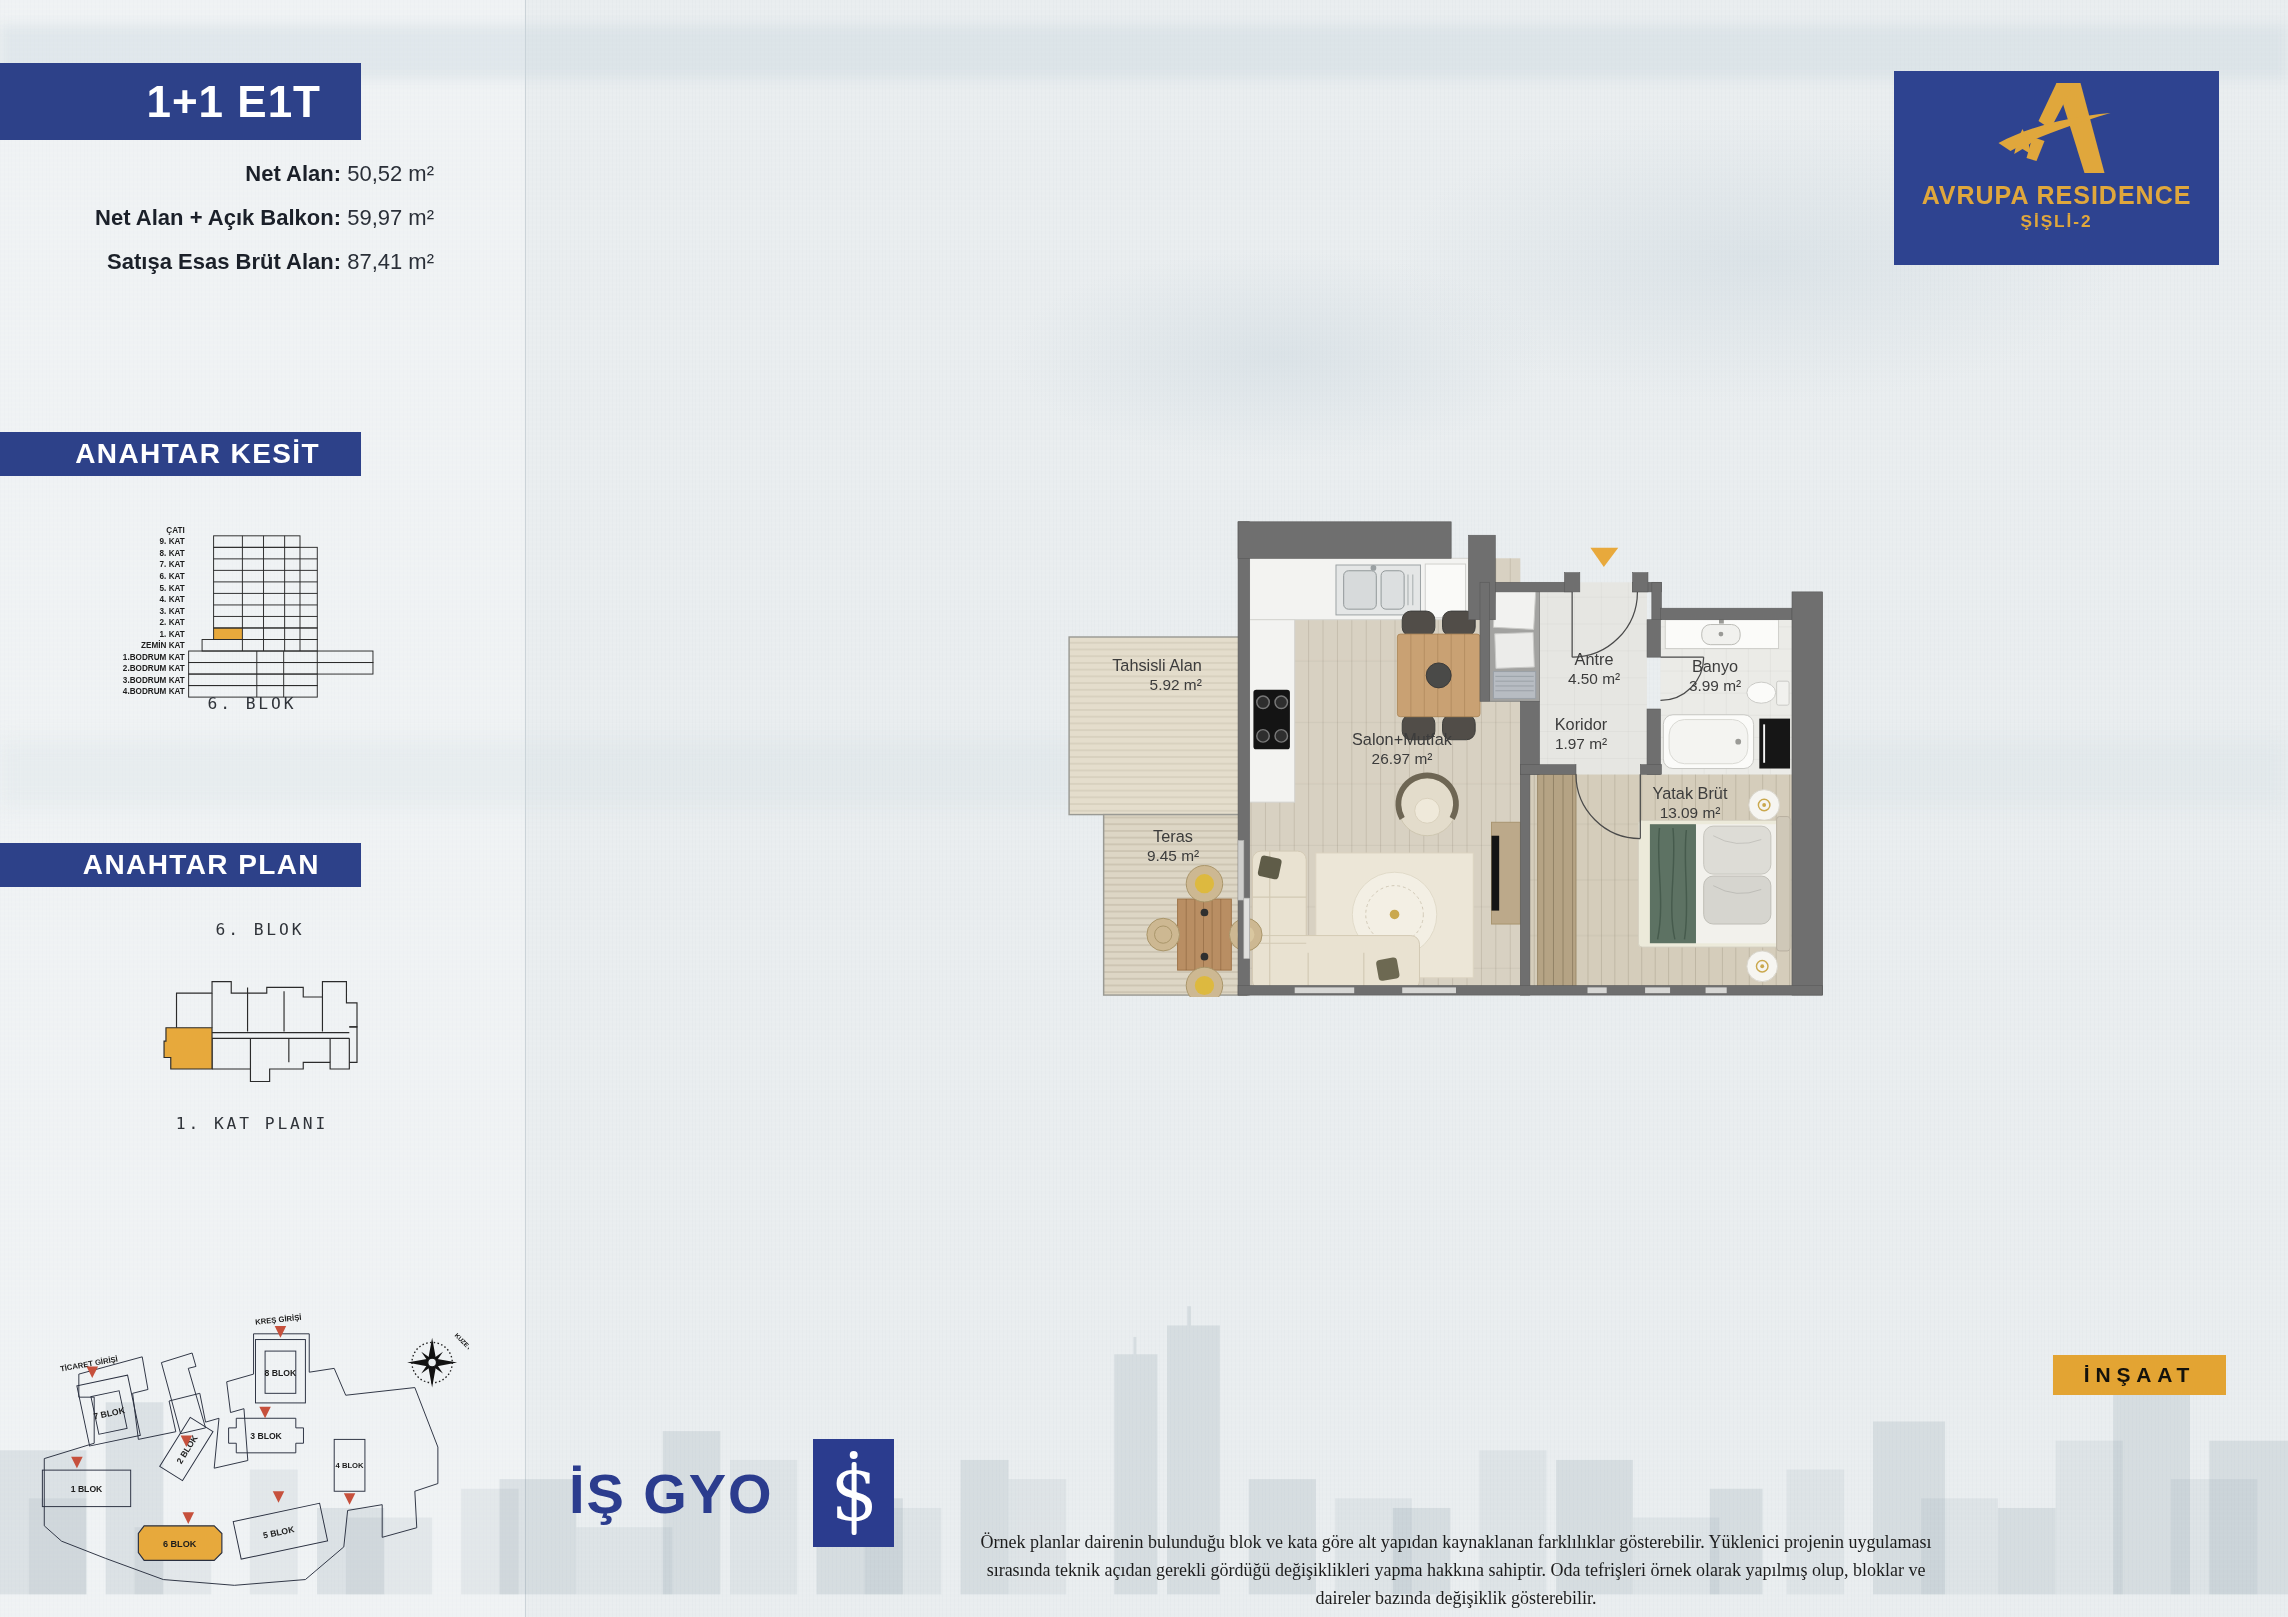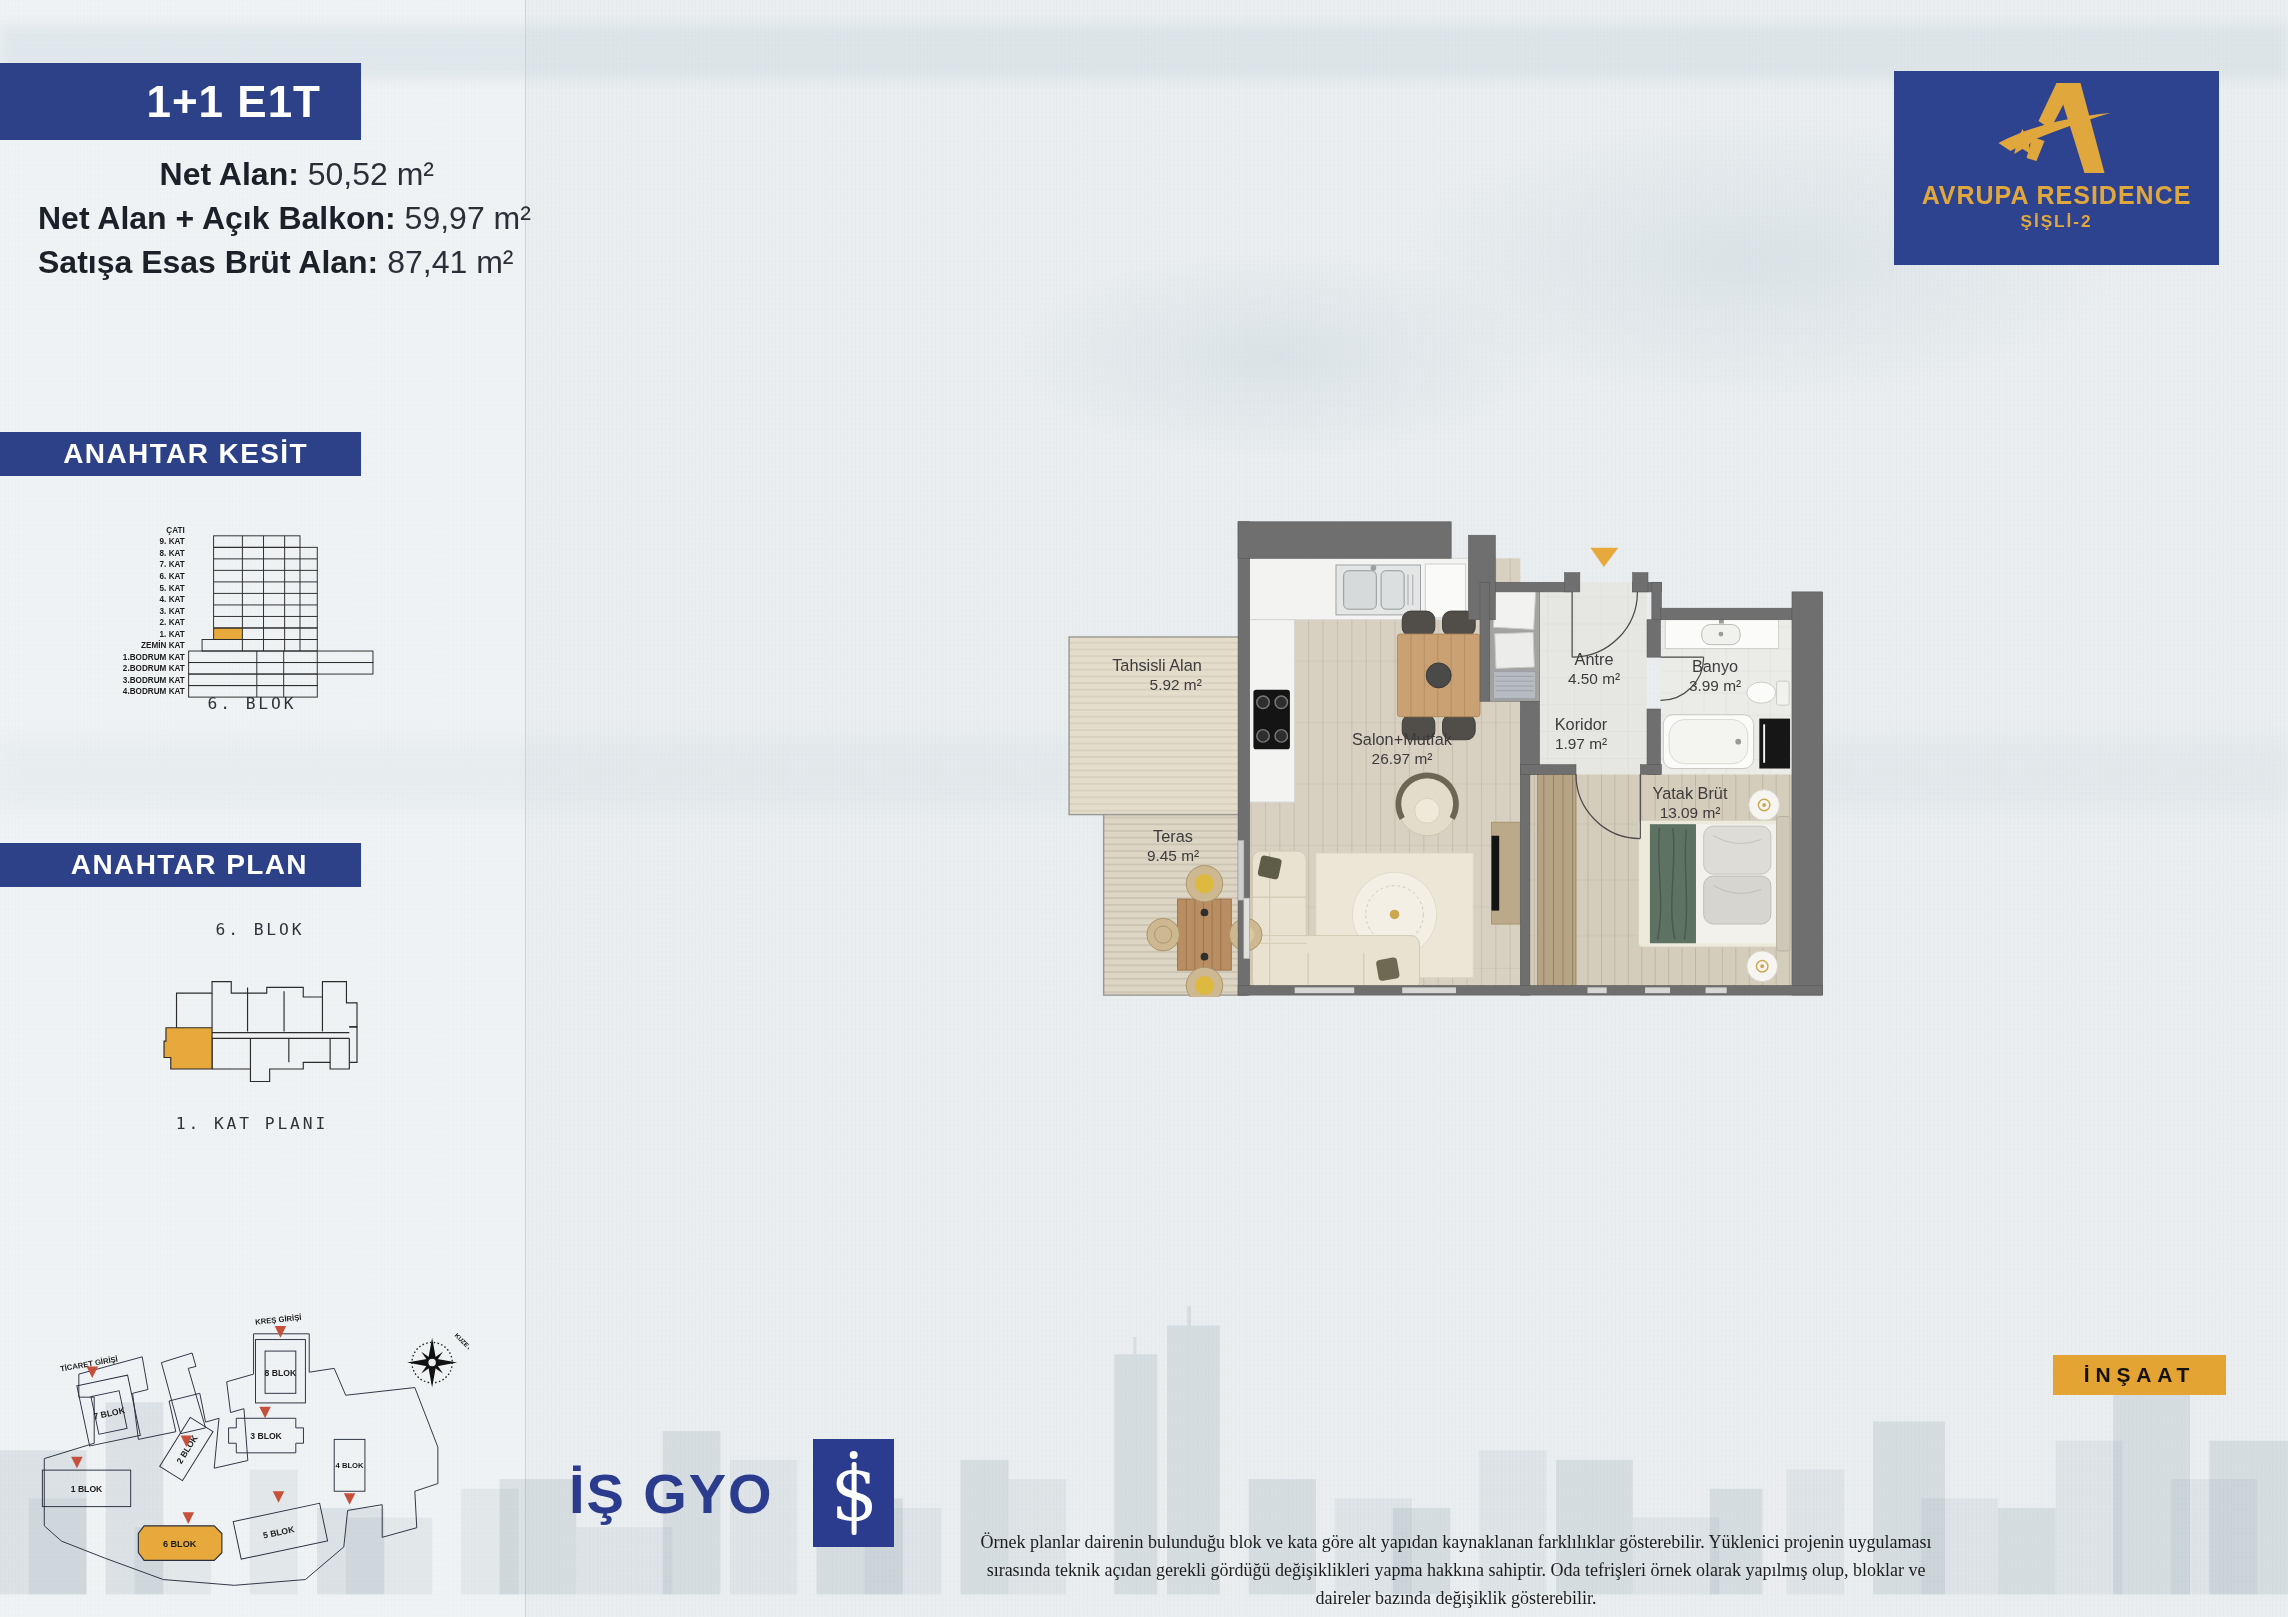--- a/index.html
+++ b/index.html
@@ -14,27 +14,27 @@
   .band1{top:25px;height:54px;background:rgba(198,212,220,.35);filter:blur(5.8px);}
   .band2{top:740px;height:67px;background:rgba(205,218,224,.22);filter:blur(9.6px);}
   .cloud{position:absolute;border-radius:50%;pointer-events:none;
     background:radial-gradient(closest-side, rgba(186,202,212,.30), rgba(186,202,212,0));}
   .left-panel{position:absolute;left:0;top:0;width:525px;height:1618px;
     background:rgba(255,255,255,.30);border-right:1px solid rgba(120,140,152,.30);}
   
   .bar{position:absolute;left:0;width:361px;background:#2d4189;color:#fff;
     display:flex;align-items:center;justify-content:flex-end;box-sizing:border-box;}
   .title-bar{top:63px;height:77px;font-size:44px;font-weight:bold;padding-right:40px;letter-spacing:1px;}
-  .sec-bar{height:44px;font-size:28px;font-weight:bold;padding-right:53px;letter-spacing:1.4px;}
+  .sec-bar{height:44px;font-size:28px;font-weight:bold;padding-right:41px;letter-spacing:1.4px;}
   .bar-kesit{top:432px;}
   .bar-plan{top:843px;}
   .bar-vaziyet{top:1254px;}
   
   .specs{position:absolute;left:38px;top:152px;width:396px;text-align:right;color:#1b2029;}
-  .spec-line{font-size:32px;line-height:44px;white-space:nowrap;}
+  .spec-line{font-size:22px;line-height:44px;white-space:nowrap;}
   .spec-line b{font-weight:bold;}
   .spec-line .val{font-weight:normal;color:#2a2f38;}
   
   .cad{position:absolute;font-family:"DejaVu Sans Mono",monospace;color:#30343a;
     letter-spacing:2.9px;font-size:16.3px;text-align:center;width:288px;}
   
   .fp{position:absolute;left:1064px;top:517px;width:759px;height:480px;}
   .room-label{position:absolute;text-align:center;color:#3c3c3c;line-height:1.2;transform:translate(-50%,-50%);white-space:nowrap;}
   .room-label .rn{font-size:16.3px;}
   .room-label .ra{font-size:15.4px;}

